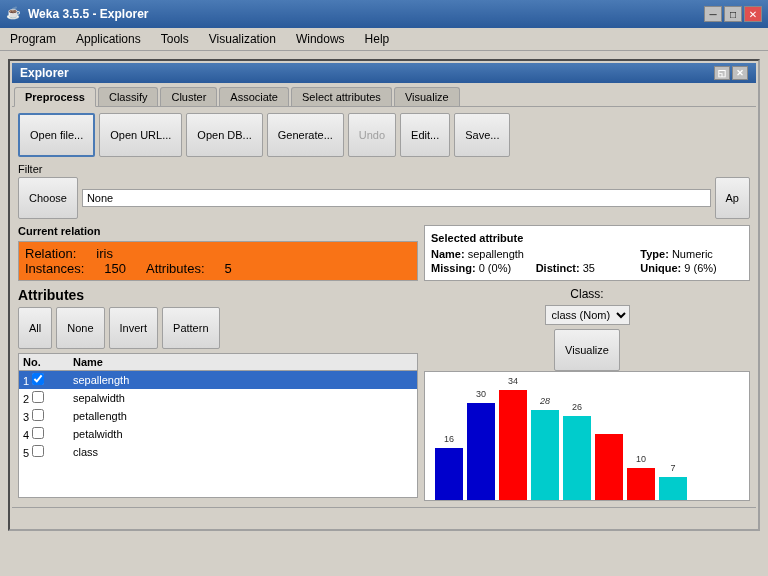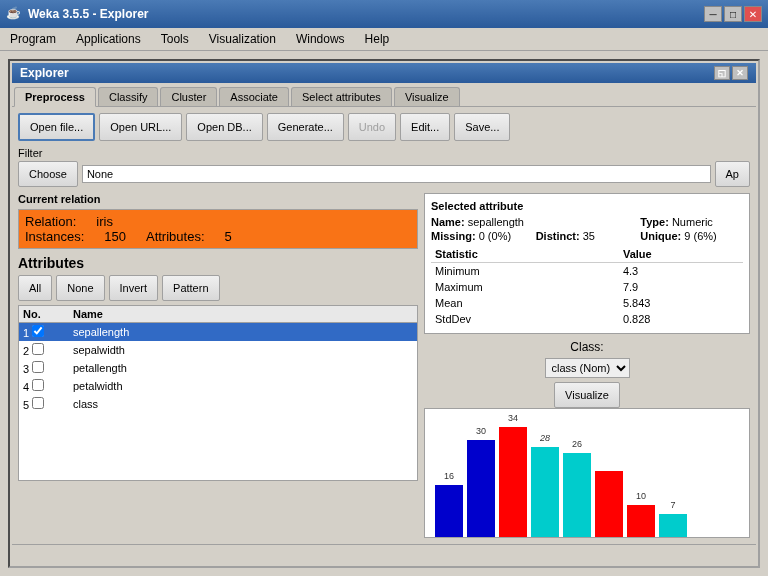--- a/index.html
+++ b/index.html
@@ -62,21 +62,21 @@
       background: #d4d0c8; border-bottom: 1px solid #d4d0c8; font-weight: bold;
       margin-bottom: -1px; z-index: 1;
     }
 
     .content {
       background: #d4d0c8; padding: 6px;
     }
 
     .toolbar { display: flex; gap: 4px; margin-bottom: 6px; }
     .btn {
-      padding: 6px 10px; background: linear-gradient(to bottom, #f0f0f0, #d8d8d8);
+      padding: 14px 10px; background: linear-gradient(to bottom, #f0f0f0, #d8d8d8);
       border: 1px solid #a0a0a0; cursor: pointer; font-size: 11px;
       border-radius: 2px;
     }
     .btn:disabled, .btn.disabled { color: #a0a0a0; cursor: default; }
     .btn.primary { border: 2px solid #4a7ab5; }
 
     .filter-section { margin-bottom: 6px; }
     .filter-label { font-size: 11px; margin-bottom: 2px; }
     .filter-row { display: flex; align-items: center; gap: 4px; }
     .filter-text {
@@ -96,21 +96,21 @@
       padding: 4px 6px; margin-bottom: 6px; font-size: 13px;
     }
     .relation-row { display: flex; gap: 20px; }
 
     .attrs-section { }
     .attrs-label { font-weight: bold; font-size: 14px; margin-bottom: 4px; }
     .attrs-buttons { display: flex; gap: 4px; margin-bottom: 4px; }
 
     .attrs-table {
       border: 1px solid #a0a0a0; background: white;
-      height: 176px; overflow-y: auto;
+      height: 145px; overflow-y: auto;
     }
     .attrs-header {
       display: grid; grid-template-columns: 50px 1fr;
       background: #e8e8e8; border-bottom: 1px solid #a0a0a0;
       padding: 2px 4px; font-weight: bold; font-size: 11px;
     }
     .attr-row {
       display: grid; grid-template-columns: 50px 1fr;
       padding: 2px 4px; font-size: 11px; cursor: pointer;
       align-items: center;
@@ -276,46 +276,20 @@
         <div class="selected-attr-box">
           <div class="selected-attr-title">Selected attribute</div>
           <div class="attr-info-grid">
             <span><b>Name:</b> <span>sepallength</span></span>
             <span></span>
             <span><b>Type:</b> <span>Numeric</span></span>
             <span><b>Missing:</b> <span>0 (0%)</span></span>
             <span><b>Distinct:</b> <span>35</span></span>
             <span><b>Unique:</b> <span>9 (6%)</span></span>
           </div>
-          <table class="stats-table">
-            <thead>
-              <tr>
-                <th>Statistic</th>
-                <th>Value</th>
-              </tr>
-            </thead>
-            <tbody id="stats-body">
-                <tr>
-                  <td>Minimum</td>
-                  <td>4.3</td>
-                </tr>
-                <tr>
-                  <td>Maximum</td>
-                  <td>7.9</td>
-                </tr>
-                <tr>
-                  <td>Mean</td>
-                  <td>5.843</td>
-                </tr>
-                <tr>
-                  <td>StdDev</td>
-                  <td>0.828</td>
-                </tr>
-              </tbody>
-          </table>
         </div>
 
         <div class="class-row">
           <span>Class:</span>
           <select class="class-select">
             <option>class (Nom)</option>
           </select>
           <button class="btn">Visualize</button>
         </div>
 

